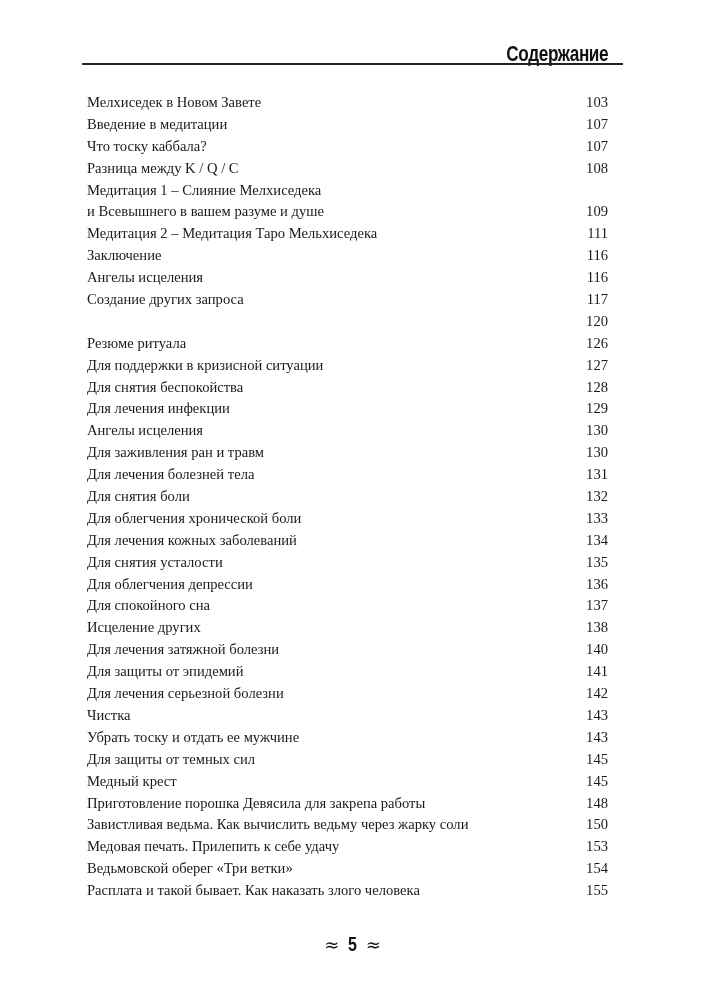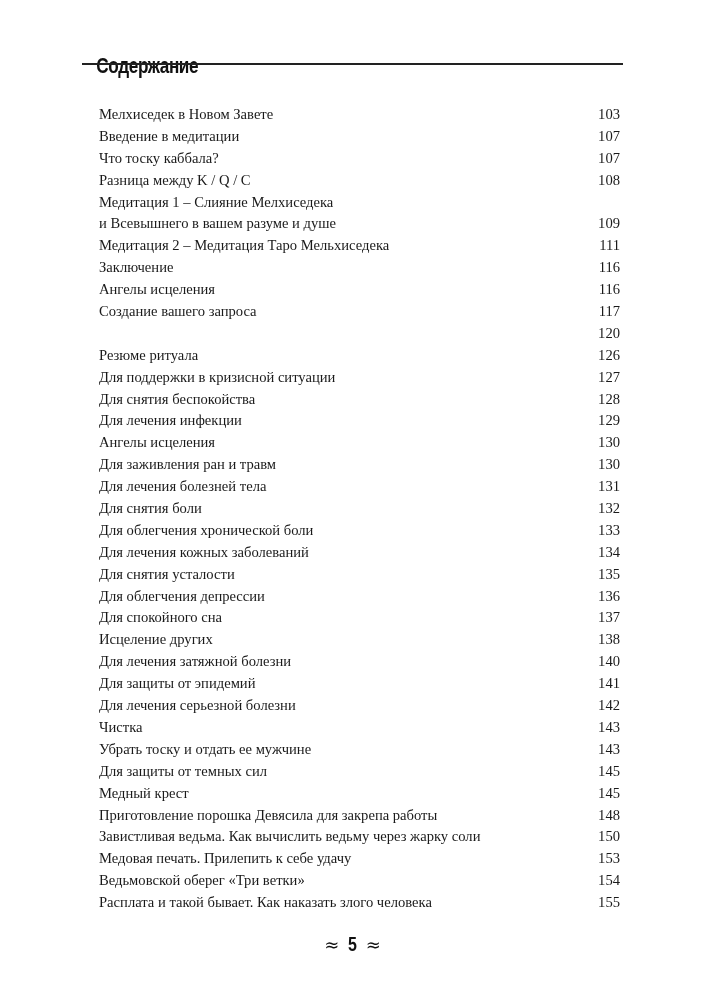--- a/index.html
+++ b/index.html
@@ -2,36 +2,36 @@
 <html><head>
 <meta charset="utf-8">
 <style>
   html, body { margin: 0; padding: 0; background: #ffffff; }
   body {
     width: 705px; height: 1000px; position: relative; overflow: hidden;
     font-family: "Liberation Serif", "DejaVu Serif", serif;
     color: #1a1a1a;
   }
   .header {
-    position: absolute; left: 82px; top: 55px; width: 541px;
-    text-align: left;
+    position: absolute; left: 82px; top: 43px; width: 541px;
+    text-align: right;
   }
   .header-title {
     font-family: "Liberation Sans", "DejaVu Sans", sans-serif;
     font-weight: bold; font-size: 22px; letter-spacing: -0.5px;
     transform: scaleX(0.78); display: inline-block; color: #111;
     line-height: 22px;
   }
   .header-rule {
     position: absolute; left: 82px; top: 63px; width: 541px;
     height: 2px; background: #222;
   }
   .toc {
     position: absolute; left: 87px; top: 92px; width: 521px;
-    list-style: none; margin: 12px; padding: 0;
+    list-style: none; margin: 0; padding: 0;
   }
   .toc-row {
     display: flex; align-items: baseline; height: 21.9px;
     font-size: 14.6px; line-height: 21.9px; white-space: nowrap;
   }
   .toc-row .title { flex: 0 0 auto; }
   .toc-row .leader {
     flex: 1 1 auto; overflow: hidden; margin: 0 2px;
     position: relative; height: 1px; align-self: baseline;
   }
@@ -95,21 +95,21 @@
       <span class="title">Заключение</span>
       <span class="leader"></span>
       <span class="page">116</span>
     </li>
     <li class="toc-row">
       <span class="title">Ангелы исцеления</span>
       <span class="leader"></span>
       <span class="page">116</span>
     </li>
     <li class="toc-row">
-      <span class="title">Создание вашего запроса</span>
+      <span class="title">Создание других запроса</span>
       <span class="leader"></span>
       <span class="page">117</span>
     </li>
     <li class="toc-row">
       <span class="leader"></span>
       <span class="page">120</span>
     </li>
     <li class="toc-row">
       <span class="title">Резюме ритуала</span>
       <span class="leader"></span>

